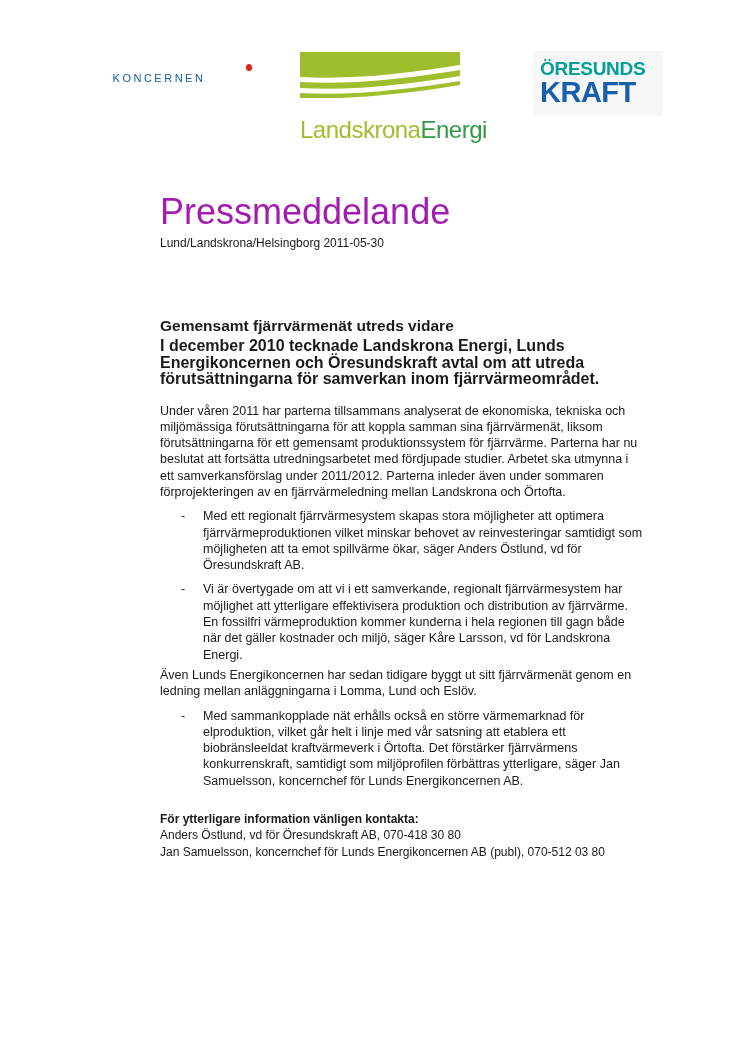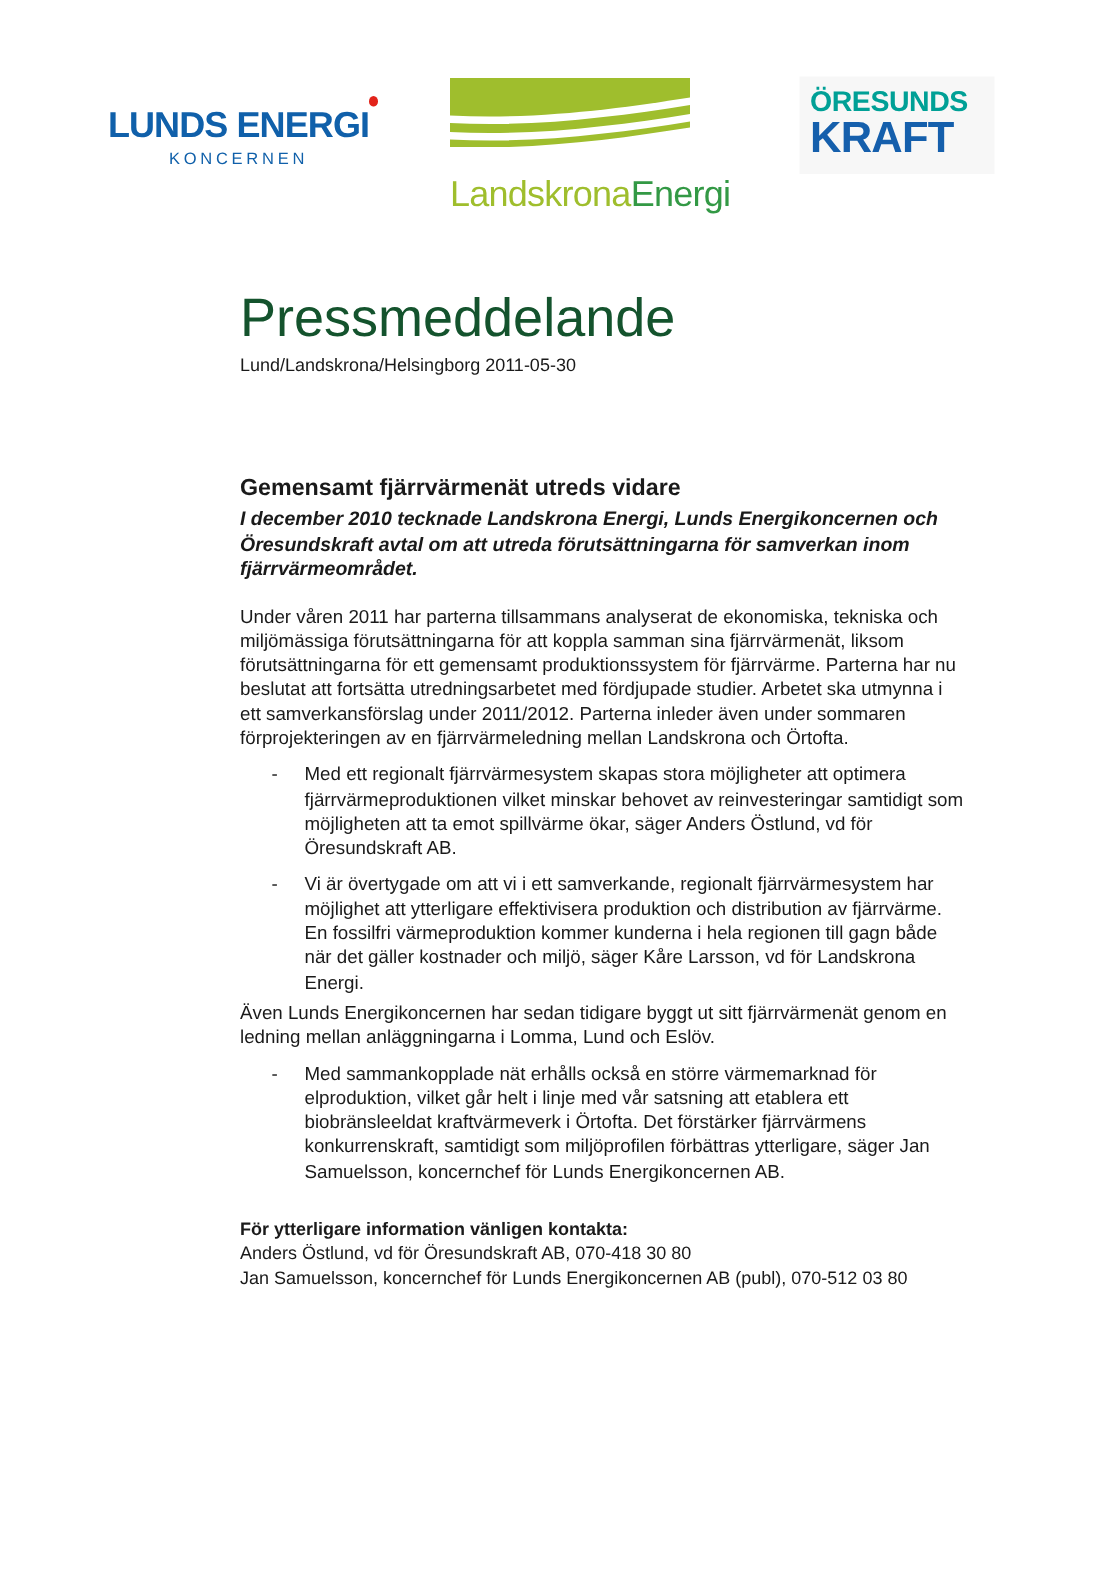--- a/index.html
+++ b/index.html
@@ -53,42 +53,42 @@
   }
   .oresund-line2 {
     font-size: 29px; font-weight: 700; letter-spacing: -0.5px;
     color: var(--or-blue); line-height: 28px; white-space: nowrap;
   }
 
   
   .article {
     position: absolute; left: 160px; top: 190px; width: 483px;
   }
-  .doc-title { font-size: 36px; font-weight: 400; line-height: 44px; color: #14532d; }
+  .doc-title { font-size: 36px; font-weight: 400; line-height: 44px; color: #a21caf; }
   .doc-dateline { font-size: 12px; line-height: 14px; margin-top: 2px; }
   .doc-heading { font-size: 15.5px; font-weight: 700; line-height: 19px; margin-top: 66px; }
-  .doc-lead { font-size: 13px; font-weight: 700; line-height: 16.5px; margin-top: 3px; font-style: italic; }
+  .doc-lead { font-size: 16px; font-weight: 700; line-height: 16.5px; margin-top: 3px; }
   .doc-para { font-size: 12.5px; line-height: 16.3px; }
   .p-first  { margin-top: 15px; }
   .p-mid    { margin-top: 4px; }
   .bullet-row {
     display: flex; margin-top: 8px;
     font-size: 12.5px; line-height: 16.3px;
   }
   .bullet-marker { width: 22px; margin-left: 21px; flex: none; }
   .bullet-text { flex: 1; }
 
   .contact { margin-top: 22px; font-size: 12px; line-height: 16.3px; }
   .contact-heading { font-weight: 700; }
 </style>
 </head>
 <body>
 
 <div class="logo-lunds">
-  <span class="lunds-wordmark">LUNDS ENERGI</span><span class="lunds-red-dot"></span>
+  <span class="lunds-red-dot"></span>
   <div class="lunds-subtitle">KONCERNEN</div>
 </div>
 
 <div class="logo-landskrona">
   <svg class="landskrona-waves" viewBox="0 0 160 46" xmlns="http://www.w3.org/2000/svg" aria-hidden="true">
     <path d="M0,0 H160 V13 C115,20 60,28 0,25 Z" fill="#9fbe2d"></path>
     <path d="M0,30 C55,33 110,26 160,18 V24 C110,32 55,39 0,36 Z" fill="#9fbe2d"></path>
     <path d="M0,41 C55,44 110,37 160,29 V33 C110,41 55,48 0,46 Z" fill="#9fbe2d"></path>
   </svg>
   <div class="landskrona-name">

